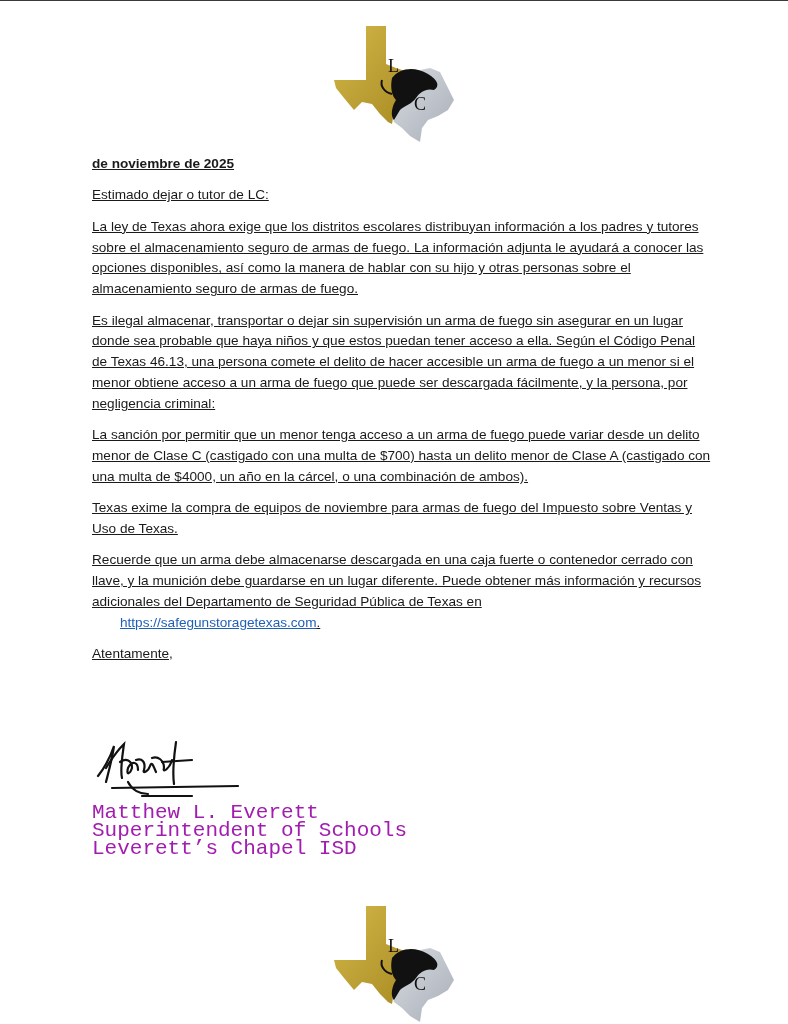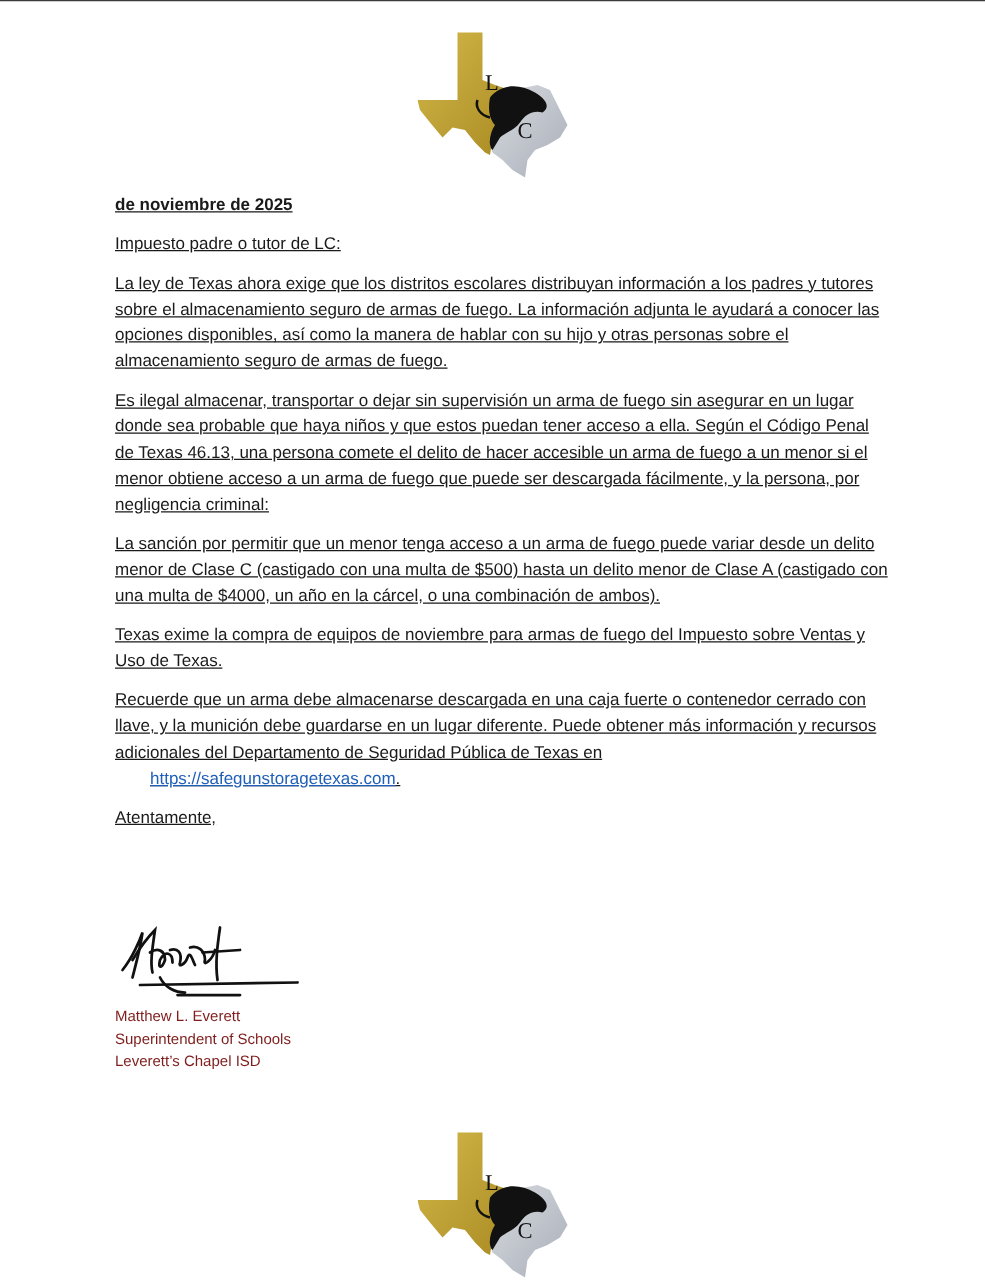--- a/index.html
+++ b/index.html
@@ -14,21 +14,21 @@
     line-height: 20.8px;
     text-decoration: underline;
   }
   .body-text p { margin: 0 0 10.6px 0; }
   .date { font-weight: bold; }
   .bullets { margin: 0 0 10.6px 0; }
   .link { color: #1f5fb8; text-decoration: underline; margin-left: 28px; }
   .signature { position: absolute; left: 92px; top: 738px; width: 150px; height: 66px; }
   .sig-block {
     position: absolute; left: 92px; top: 804px;
-    font-family: Liberation Sans, sans-serif; font-size: 12px; color: #7f1d1d; line-height: 18px;
+    font-family: Liberation Mono, monospace; font-size: 21px; color: #a21caf; line-height: 18px;
   }
 </style>
 </head>
 <body>
 
 <div class="top-rule"></div>
 
 <svg class="logo top" viewBox="0 0 122 120">
   <defs>
     <linearGradient id="gold1" x1="0" y1="0" x2="1" y2="1">
@@ -43,24 +43,24 @@
   <path d="M32 2 L52 2 L52 40 L62 44 L74 48 L78 52 L60 88 L58 100 L54 98 L46 90 L38 80 L28 78 L20 86 L10 74 L2 64 L0 56 L32 56 Z" fill="url(#gold1)"></path>
   <path d="M74 48 L86 46 L96 44 L106 48 L112 60 L116 68 L120 76 L114 86 L104 92 L94 96 L88 104 L86 118 L76 112 L68 104 L60 98 L58 92 Z" fill="url(#silv1)"></path>
   <path d="M58 54 C66 44 80 42 94 50 C104 56 106 62 100 66 C92 64 86 68 82 74 C78 80 70 82 66 86 L60 96 C56 92 58 82 62 76 C58 72 56 64 58 54 Z" fill="#111"></path>
   <path d="M58 70 C50 68 46 62 48 56" stroke="#111" stroke-width="2" fill="none"></path>
   <text x="54" y="48" font-family="Liberation Serif, serif" font-size="18" fill="#111">L</text>
   <text x="80" y="86" font-family="Liberation Serif, serif" font-size="18" fill="#111">C</text>
 </svg>
 
 <div class="body-text">
   <p class="date">de noviembre de 2025</p>
-  <p>Impuesto padre o tutor de LC:</p>
+  <p>Estimado dejar o tutor de LC:</p>
   <p>La ley de Texas ahora exige que los distritos escolares distribuyan información a los padres y tutores sobre el almacenamiento seguro de armas de fuego. La información adjunta le ayudará a conocer las opciones disponibles, así como la manera de hablar con su hijo y otras personas sobre el almacenamiento seguro de armas de fuego.</p>
   <p>Es ilegal almacenar, transportar o dejar sin supervisión un arma de fuego sin asegurar en un lugar donde sea probable que haya niños y que estos puedan tener acceso a ella. Según el Código Penal de Texas 46.13, una persona comete el delito de hacer accesible un arma de fuego a un menor si el menor obtiene acceso a un arma de fuego que puede ser descargada fácilmente, y la persona, por negligencia criminal:</p>
-  <p>La sanción por permitir que un menor tenga acceso a un arma de fuego puede variar desde un delito menor de Clase C (castigado con una multa de $500) hasta un delito menor de Clase A (castigado con una multa de $4000, un año en la cárcel, o una combinación de ambos).</p>
+  <p>La sanción por permitir que un menor tenga acceso a un arma de fuego puede variar desde un delito menor de Clase C (castigado con una multa de $700) hasta un delito menor de Clase A (castigado con una multa de $4000, un año en la cárcel, o una combinación de ambos).</p>
   <p>Texas exime la compra de equipos de noviembre para armas de fuego del Impuesto sobre Ventas y Uso de Texas.</p>
   <p><span>Recuerde que un arma debe almacenarse descargada en una caja fuerte o contenedor cerrado con llave, y la munición debe guardarse en un lugar diferente. Puede obtener más información y recursos adicionales del Departamento de Seguridad Pública de Texas en </span><a class="link">https://safegunstoragetexas.com</a><span>.</span></p>
   <p>Atentamente,</p>
 </div>
 
 <svg class="signature" viewBox="0 0 150 66">
   <g stroke="#111" stroke-width="2.2" fill="none" stroke-linecap="round">
     <path d="M6 38 C14 28 20 14 22 8 C20 22 16 36 14 44"></path>
     <path d="M14 30 C20 20 28 10 32 6 C30 20 28 32 30 40"></path>
     <path d="M28 24 C34 20 40 22 40 30 C38 36 34 38 36 30 C40 22 46 24 46 32"></path>

